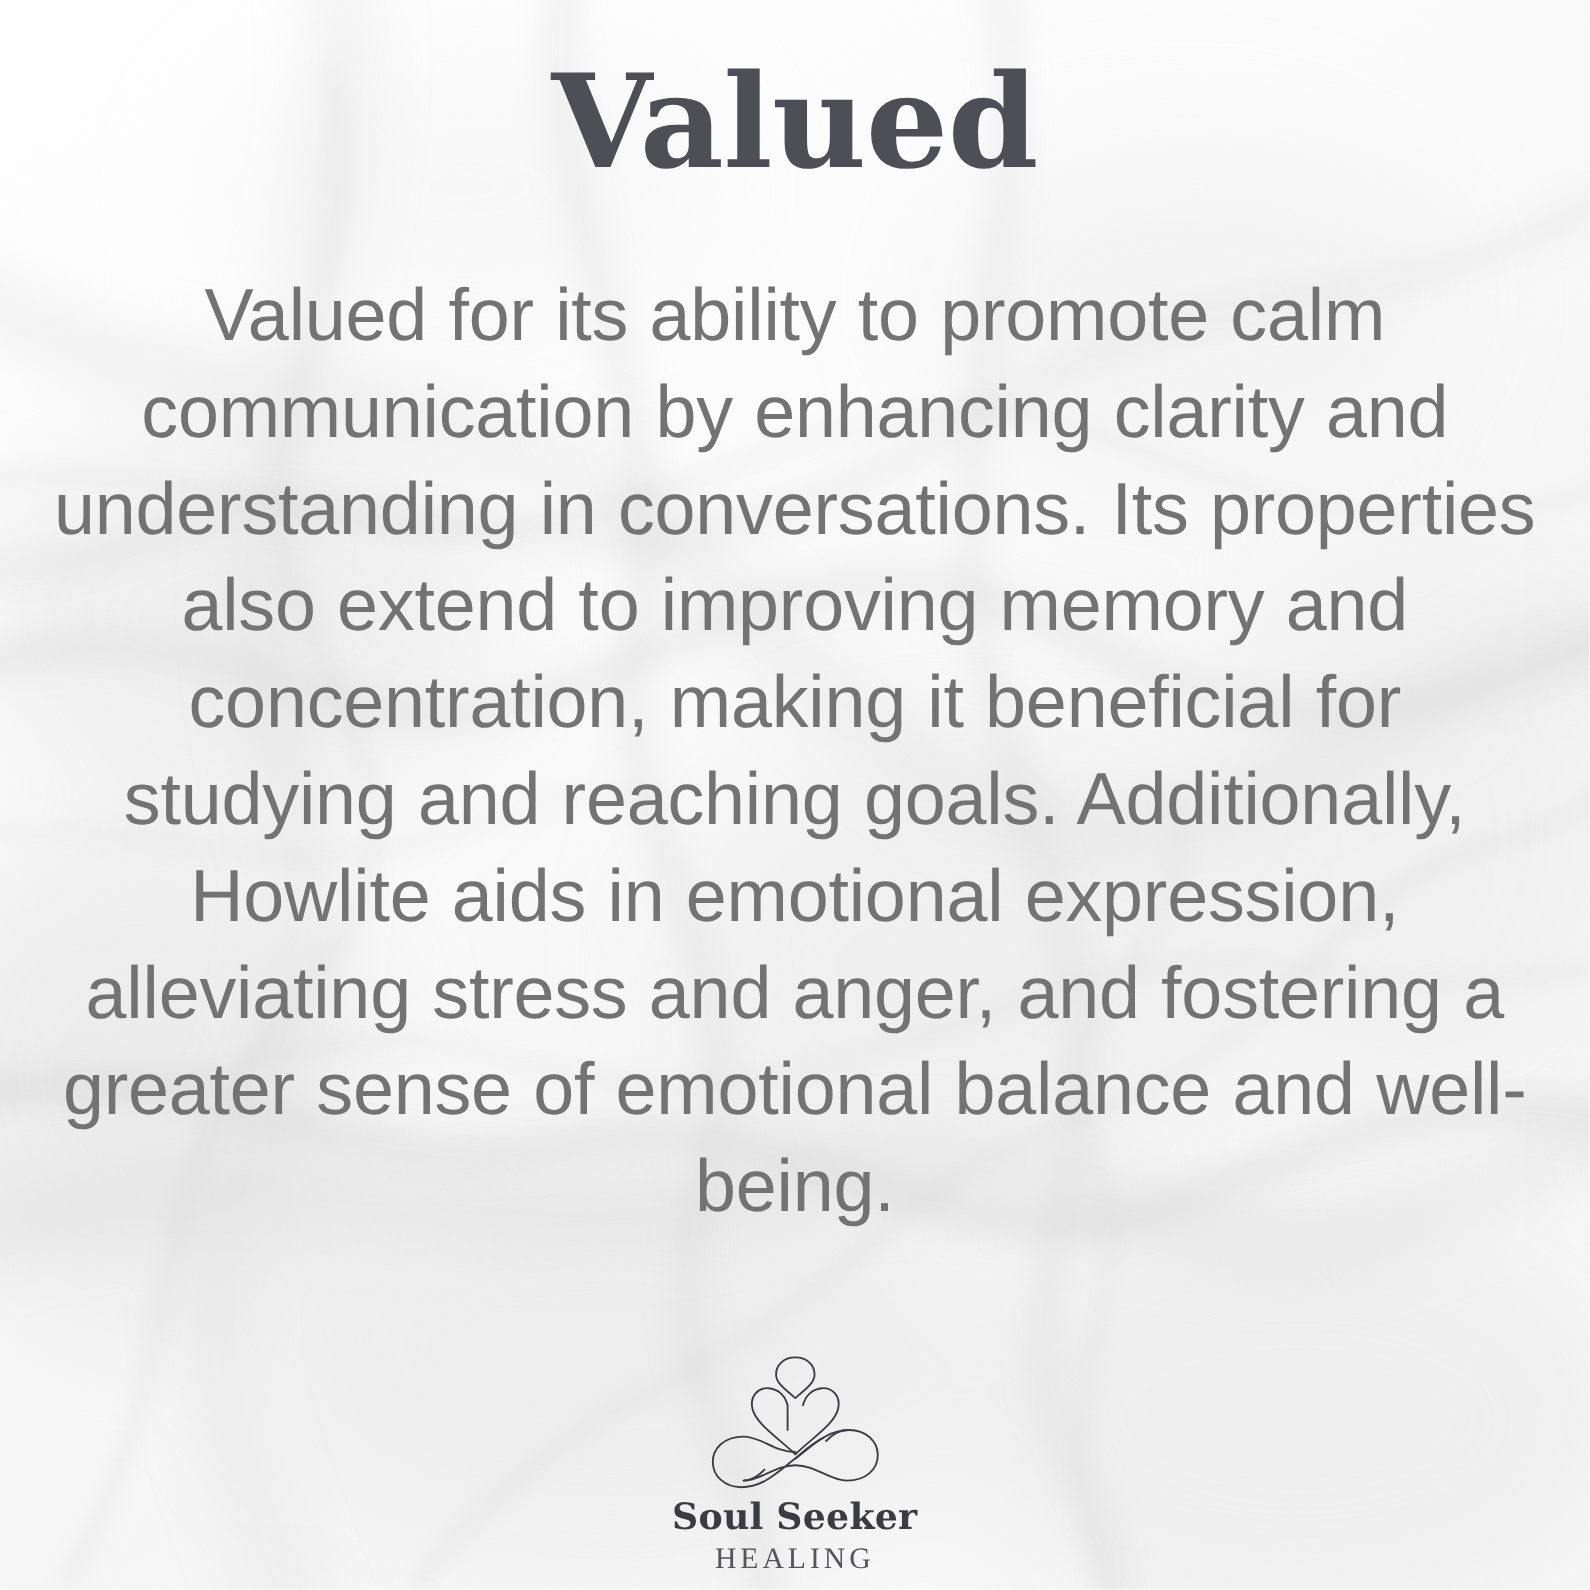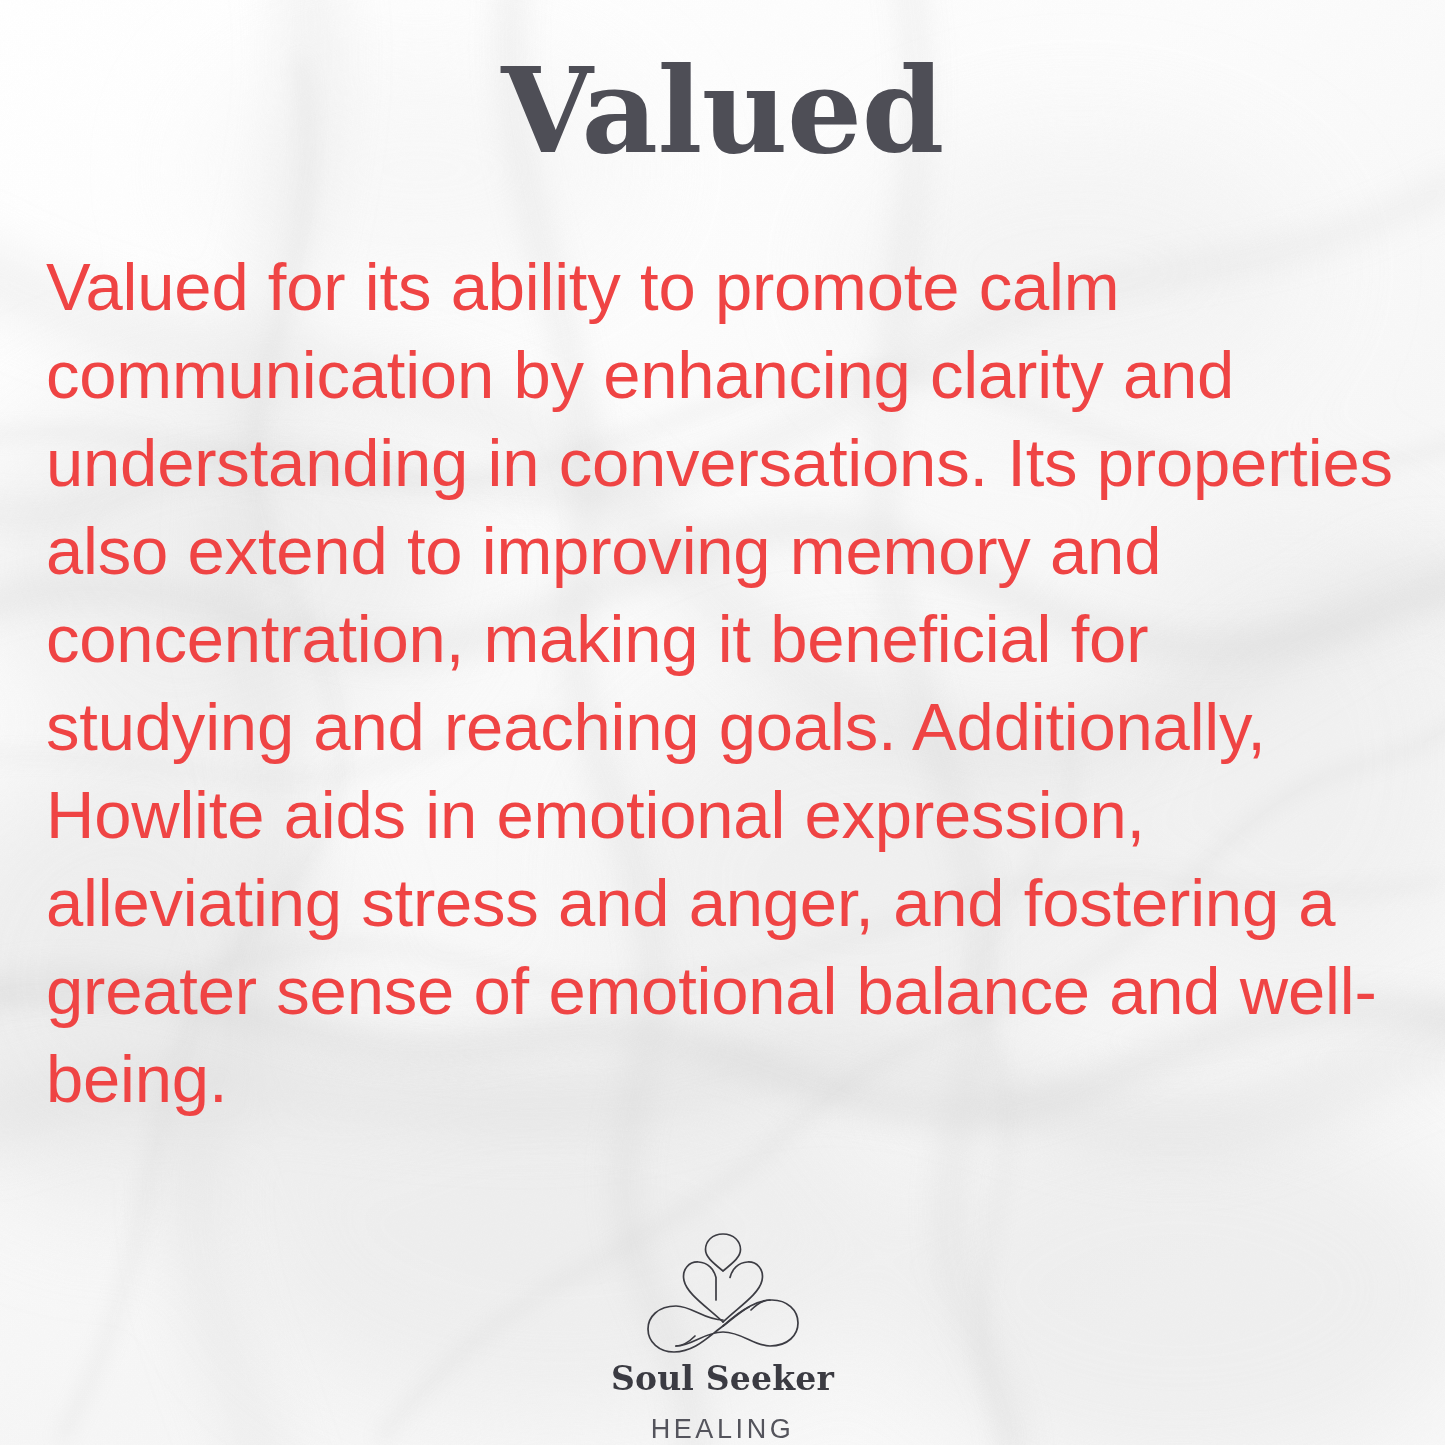--- a/index.html
+++ b/index.html
@@ -64,26 +64,27 @@
     color: #4e4e56;
   }
 
   
   .body-copy {
     position: absolute;
     top: 243px;
     left: 46px;
     width: 1353px;
     margin: 0;
+    text-align: center;
     font-family: "Liberation Sans", sans-serif;
     font-weight: 300;
     font-size: 67px;
     line-height: 88px;
     letter-spacing: -0.2px;
-    color: #ef4444;
+    color: #737373;
     word-spacing: 1px;
   }
 
   
   .logo-block {
     position: absolute;
     left: 0;
     right: 0;
     top: 1228px;
     display: flex;
@@ -99,22 +100,22 @@
     margin-top: 6px;
     font-family: "DejaVu Serif", "Liberation Serif", serif;
     font-weight: 700;
     font-size: 33px;
     line-height: 1.05;
     letter-spacing: 0.2px;
     color: #3b3b42;
     text-align: center;
   }
   .logo-subwordmark {
-    margin-top: 18px;
-    font-family: Liberation Sans, sans-serif;
+    margin-top: 5px;
+    font-family: Liberation Serif, serif;
     font-weight: 300;
     font-size: 27px;
     line-height: 1.05;
     letter-spacing: 3.6px;
     color: #54545c;
     text-align: center;
   }
 </style>
 </head>
 <body>

